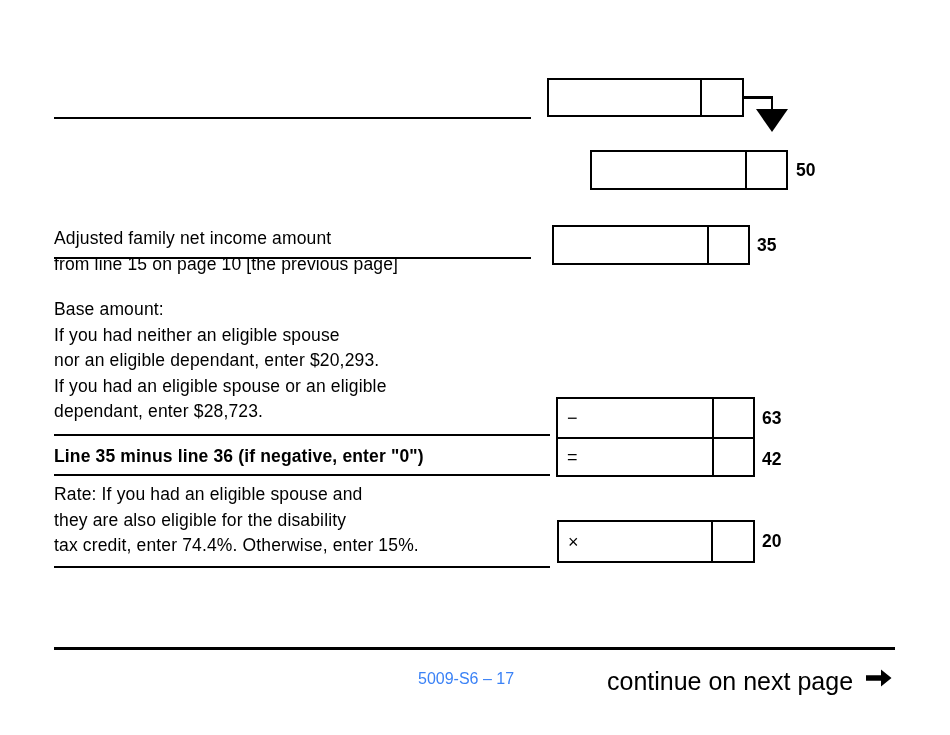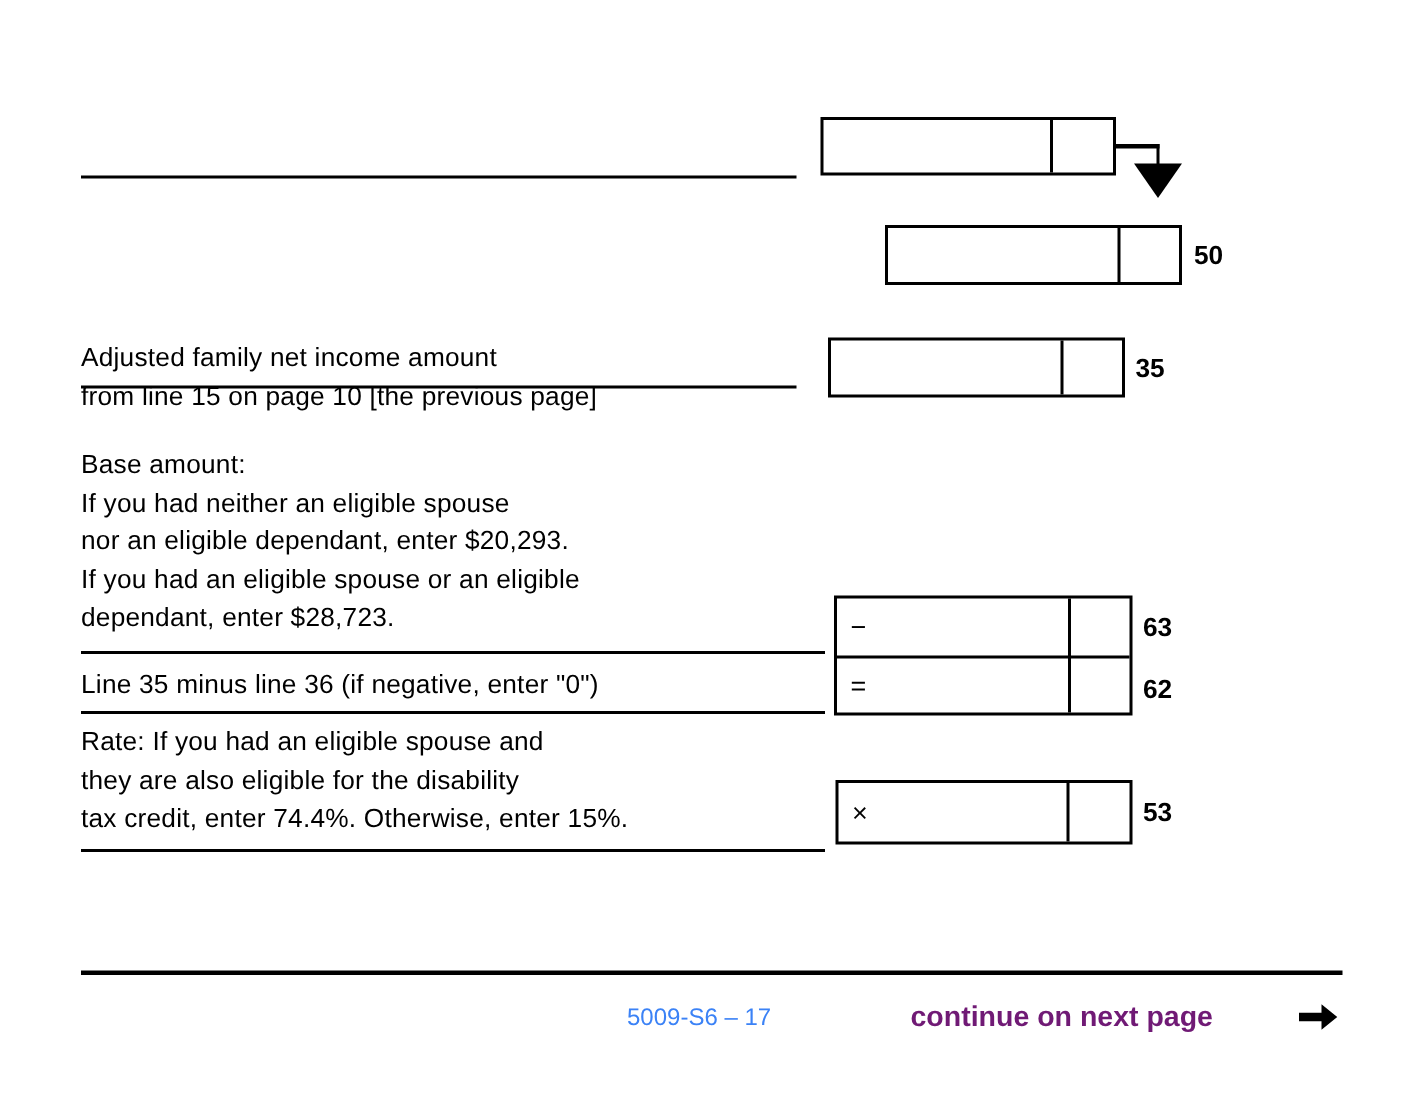--- a/index.html
+++ b/index.html
@@ -135,25 +135,24 @@
   
   .footer-text {
     position: absolute;
     font-size: 16px;
     line-height: 1;
     color: #3b82f6;
     white-space: pre;
   }
   .footer-cont {
     position: absolute;
-    font-size: 19px;
-    line-height: 1;
-    color: #701a75;
+    font-size: 25px;
+    line-height: 1;
+    color: #000000;
     white-space: pre;
-    font-weight: bold;
   }
   .arrow-right {
     position: absolute;
     width: 26px;
     height: 20px;
   }
 </style>
 </head>
 <body>
 
@@ -186,50 +185,50 @@
   <div class="amountbox" style="left:552px; top:225px; width:198px; height:40px;">
     <div class="dollar-field" style="left:0; width:153px;"></div>
     <div class="divider" style="left:152.5px;"></div>
     <div class="cents-field" style="left:155px; right:0;"></div>
   </div>
   <div class="linenum" style="left:757px; top:237px;">35</div>
 
   <div class="label" style="left:54px; top:297px;"><span>Base amount:</span><br><span>If you had neither an eligible spouse</span><br><span>nor an eligible dependant, enter $20,293.</span><br><span>If you had an eligible spouse or an eligible</span><br><span>dependant, enter $28,723.</span></div>
   <div class="rule" style="left:54px; top:434px; width:496px;"></div>
 
-  <div class="label" style="left:54px; top:444px;">Line 35 minus line 36 (if negative, enter "0")</div>
+  <div class="label" style="left:54px; top:444px;font-weight:bold;">Line 35 minus line 36 (if negative, enter "0")</div>
   <div class="rule" style="left:54px; top:474px; width:496px;"></div>
 
   <div class="stackbox" style="left:556px; top:397px; width:199px; height:80px;">
     <div class="cell" style="top:0; height:38px;">
       <div class="op">−</div>
       <div class="dollar-field" style="position:absolute; left:0; top:0; bottom:0; width:153px;"></div>
       <div class="cents-field" style="position:absolute; left:156px; top:0; bottom:0; right:0;"></div>
     </div>
     <div class="hsplit" style="top:37.5px;"></div>
     <div class="cell" style="top:40px; bottom:0;">
       <div class="op">=</div>
       <div class="dollar-field" style="position:absolute; left:0; top:0; bottom:0; width:153px;"></div>
       <div class="cents-field" style="position:absolute; left:156px; top:0; bottom:0; right:0;"></div>
     </div>
     <div class="vsplit" style="left:153.5px;"></div>
   </div>
   <div class="linenum" style="left:762px; top:410px;">63</div>
-  <div class="linenum" style="left:762px; top:451px;">62</div>
+  <div class="linenum" style="left:762px; top:451px;">42</div>
 
   <div class="label" style="left:54px; top:482px;"><span>Rate: If you had an eligible spouse and</span><br><span>they are also eligible for the disability</span><br><span>tax credit, enter 74.4%. Otherwise, enter 15%.</span></div>
   <div class="rule" style="left:54px; top:566px; width:496px;"></div>
 
   <div class="amountbox" style="left:557px; top:520px; width:198px; height:43px;">
     <div class="op">×</div>
     <div class="dollar-field" style="left:0; width:152px;"></div>
     <div class="divider" style="left:151.5px;"></div>
     <div class="cents-field" style="left:154px; right:0;"></div>
   </div>
-  <div class="linenum" style="left:762px; top:533px;">53</div>
+  <div class="linenum" style="left:762px; top:533px;">20</div>
 
   <div class="rule thick" style="left:54px; top:647px; width:841px;"></div>
 
   <div class="footer-text" style="left:418px; top:671px;">5009-S6 – 17</div>
 
   <div class="footer-cont" style="left:607px; top:669px;">continue on next page</div>
 
   <svg class="arrow-right" style="left:866px; top:668px;" viewBox="0 0 26 20">
     <path d="M0,7.2 L15,7.2 L15,1.5 L25.5,10 L15,18.5 L15,12.8 L0,12.8 Z" fill="#000"></path>
   </svg>

